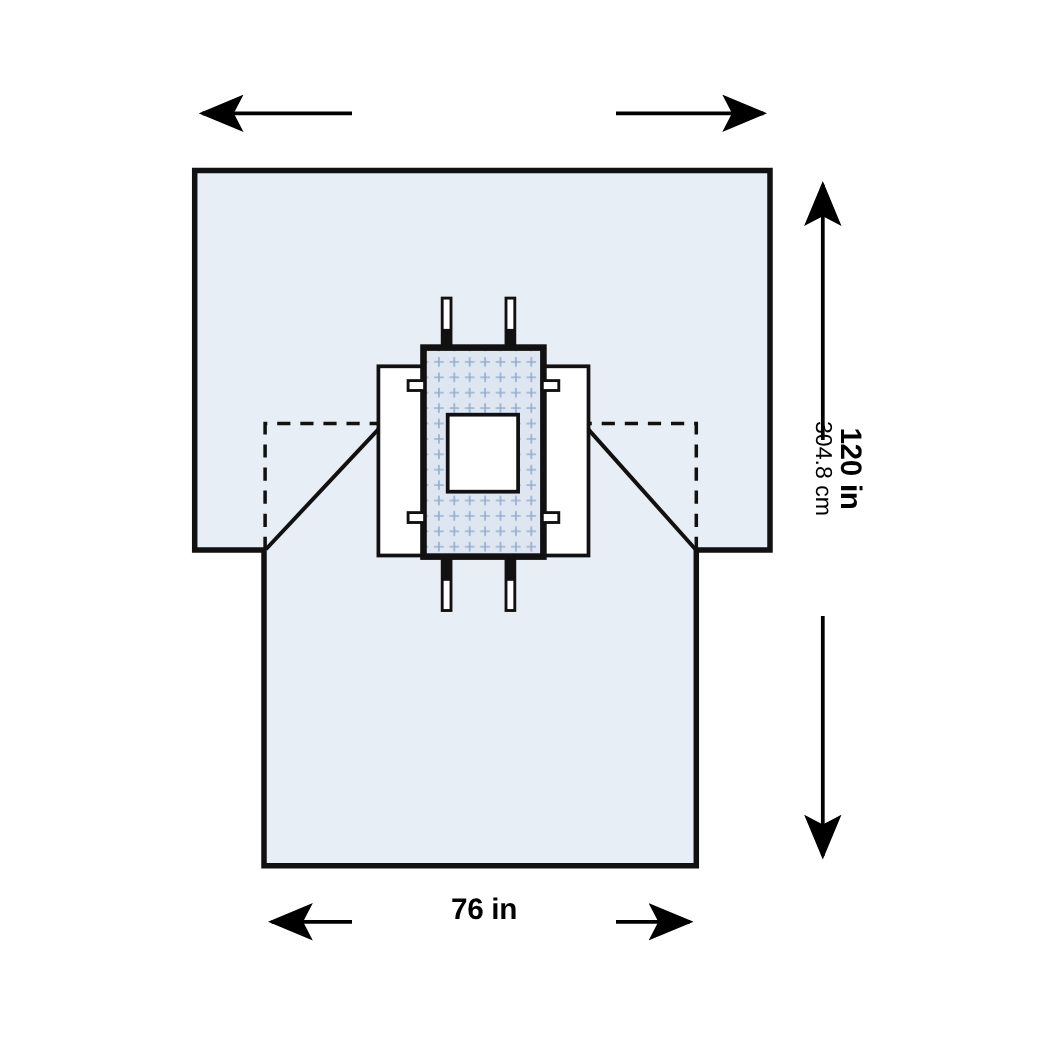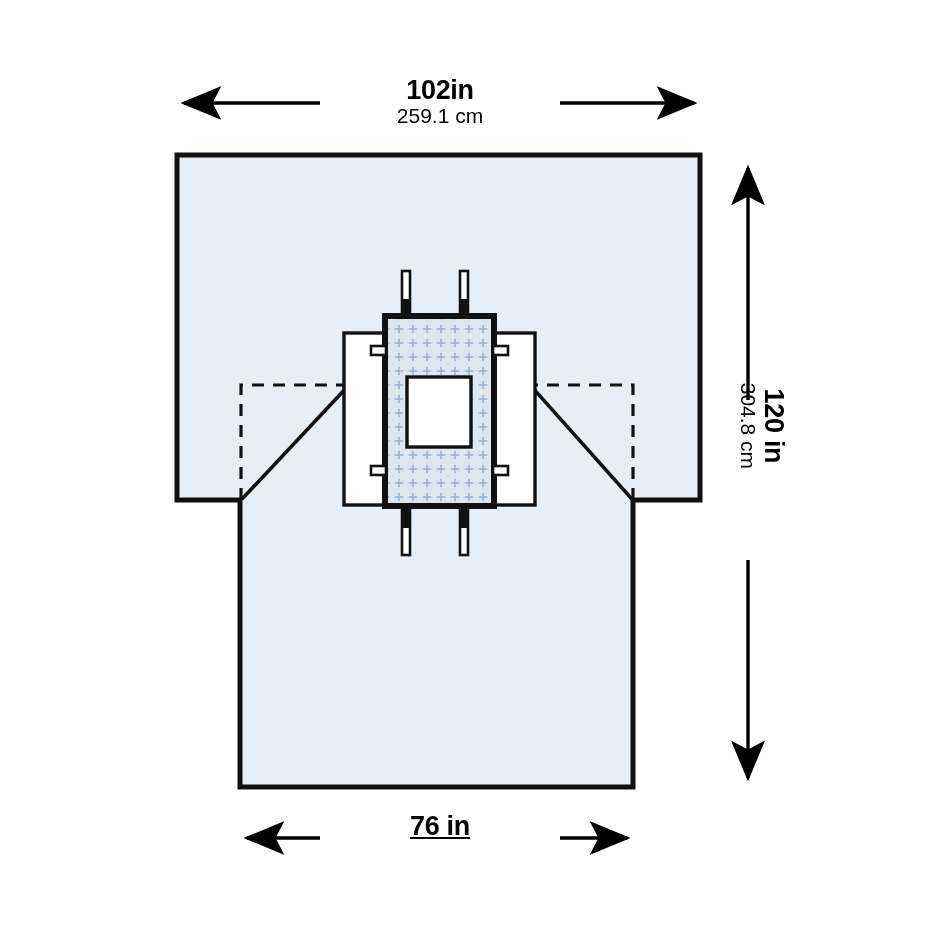--- a/index.html
+++ b/index.html
@@ -44,21 +44,20 @@
   }
   #top-dim-label {
     left: 325px;
     top: 76px;
     width: 230px;
   }
   #bottom-dim-label {
     left: 325px;
     top: 812px;
     width: 230px;
-    text-decoration: underline;
   }
   #right-dim-label {
     left: 672px;
     top: 400px;
     width: 180px;
     transform: rotate(90deg);
     transform-origin: center center;
   }
 </style>
 </head>
@@ -143,24 +142,20 @@
       <line x1="320" y1="838" x2="247" y2="838" marker-end="url(#arrowEnd)"></line>
       <line x1="560" y1="838" x2="627" y2="838" marker-end="url(#arrowEnd)"></line>
     </g>
 
     <g stroke="#000000" stroke-width="3.4" fill="none">
       <line x1="748" y1="400" x2="748" y2="168" marker-end="url(#arrowEnd)"></line>
       <line x1="748" y1="560" x2="748" y2="778" marker-end="url(#arrowEnd)"></line>
     </g>
   </svg>
 
-  <div class="dim-label" id="top-dim-label">
-    <div class="dim-primary">102in</div>
-    <div class="dim-secondary">259.1 cm</div>
-  </div>
 
   <div class="dim-label" id="right-dim-label">
     <div class="dim-primary">120 in</div>
     <div class="dim-secondary">304.8 cm</div>
   </div>
 
   <div class="dim-label" id="bottom-dim-label">
     <div class="dim-primary">76 in</div>
   </div>
 

